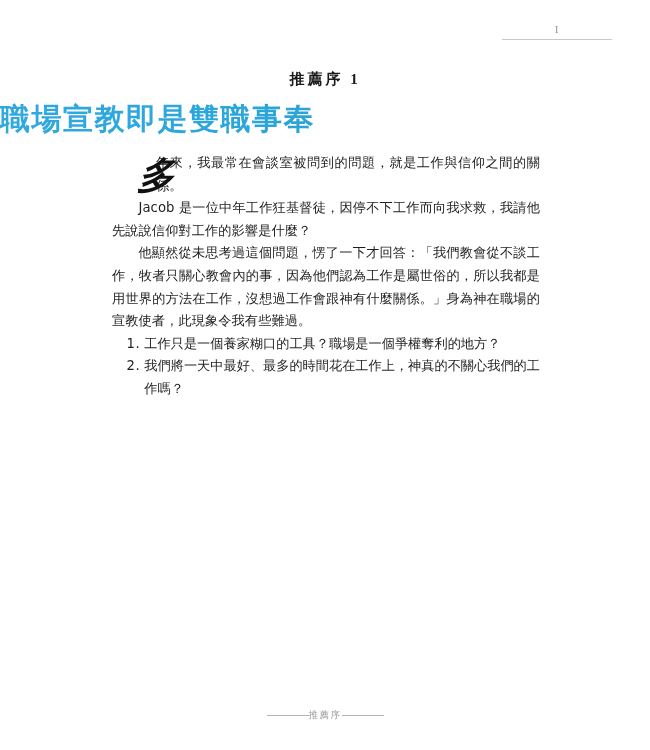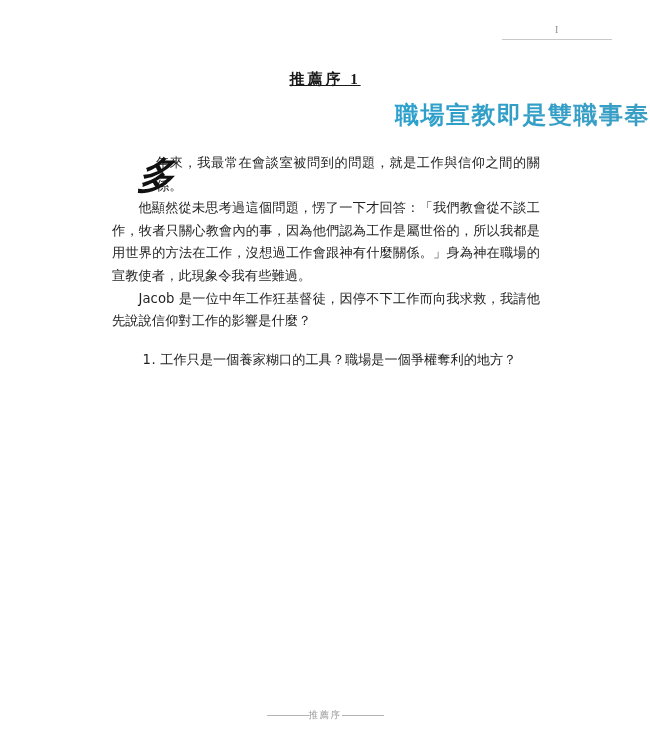--- a/index.html
+++ b/index.html
@@ -47,28 +47,27 @@
   
   .kicker {
     margin: 0;
     padding-top: 70px;
     text-align: center;
     font-family: "Liberation Serif", "DejaVu Serif", serif;
     font-weight: bold;
     font-size: 15px;
     letter-spacing: 3px;
     color: #1a1a1a;
-    text-decoration: underline;
   }
   .doc-title {
     margin: 10px 0 0 0;
-    text-align: right;
+    text-align: left;
     font-family: Liberation Serif, serif;
     font-weight: bold;
-    font-size: 24px;
+    font-size: 30px;
     letter-spacing: 1.5px;
     background: linear-gradient(100deg, #31a9df 0%, #2ba6dc 35%, #2e9fc9 68%, #3b9ec4 100%);
     -webkit-background-clip: text;
     background-clip: text;
     color: transparent;
     -webkit-text-fill-color: transparent;
   }
 
   
   .body-area {
@@ -112,21 +111,21 @@
     transform: skewX(-6deg) scaleY(1.04);
     text-align: left;
   }
   .first-para .lead {
     display: block;
     text-indent: 0;
   }
 
   
   ol.reflect-list {
-    margin: 16px;
+    margin: 0;
     padding: 0;
     list-style: none;
   }
   ol.reflect-list li {
     font-size: 13.2px;
     line-height: 22.6px;
     text-align: justify;
     text-justify: inter-ideograph;
     color: #1f1f1f;
     padding-left: 1.35em;
@@ -172,31 +171,35 @@
   <h2 class="kicker">推薦序 1</h2>
   <h1 class="doc-title">職場宣教即是雙職事奉</h1>
 
   <div class="body-area">
 
     <p class="para first-para">
       <span class="dropcap">多</span>
       <span class="lead">年來，我最常在會談室被問到的問題，就是工作與信仰之間的關係。</span>
     </p>
 
+    <p class="para">Jacob 是一位中年工作狂基督徒，因停不下工作而向我求救，我請他先說說信仰對工作的影響是什麼？</p>
+
     <p class="para">他顯然從未思考過這個問題，愣了一下才回答：「我們教會從不談工作，牧者只關心教會內的事，因為他們認為工作是屬世俗的，所以我都是用世界的方法在工作，沒想過工作會跟神有什麼關係。」身為神在職場的宣教使者，此現象令我有些難過。</p>
-
-    <p class="para">Jacob 是一位中年工作狂基督徒，因停不下工作而向我求救，我請他先說說信仰對工作的影響是什麼？</p>
 
 
 
     <ol class="reflect-list">
       <li>
         <span class="num">1.</span>
         <span>工作只是一個養家糊口的工具？職場是一個爭權奪利的地方？</span>
       </li>
+      <li>
+        <span class="num">2.</span>
+        <span>我們將一天中最好、最多的時間花在工作上，神真的不關心我們的工作嗎？</span>
+      </li>
     </ol>
 
   </div>
 
   <div class="page-footer">
     <span class="dash"></span>
     <span class="label">推薦序</span>
     <span class="dash"></span>
   </div>
 

